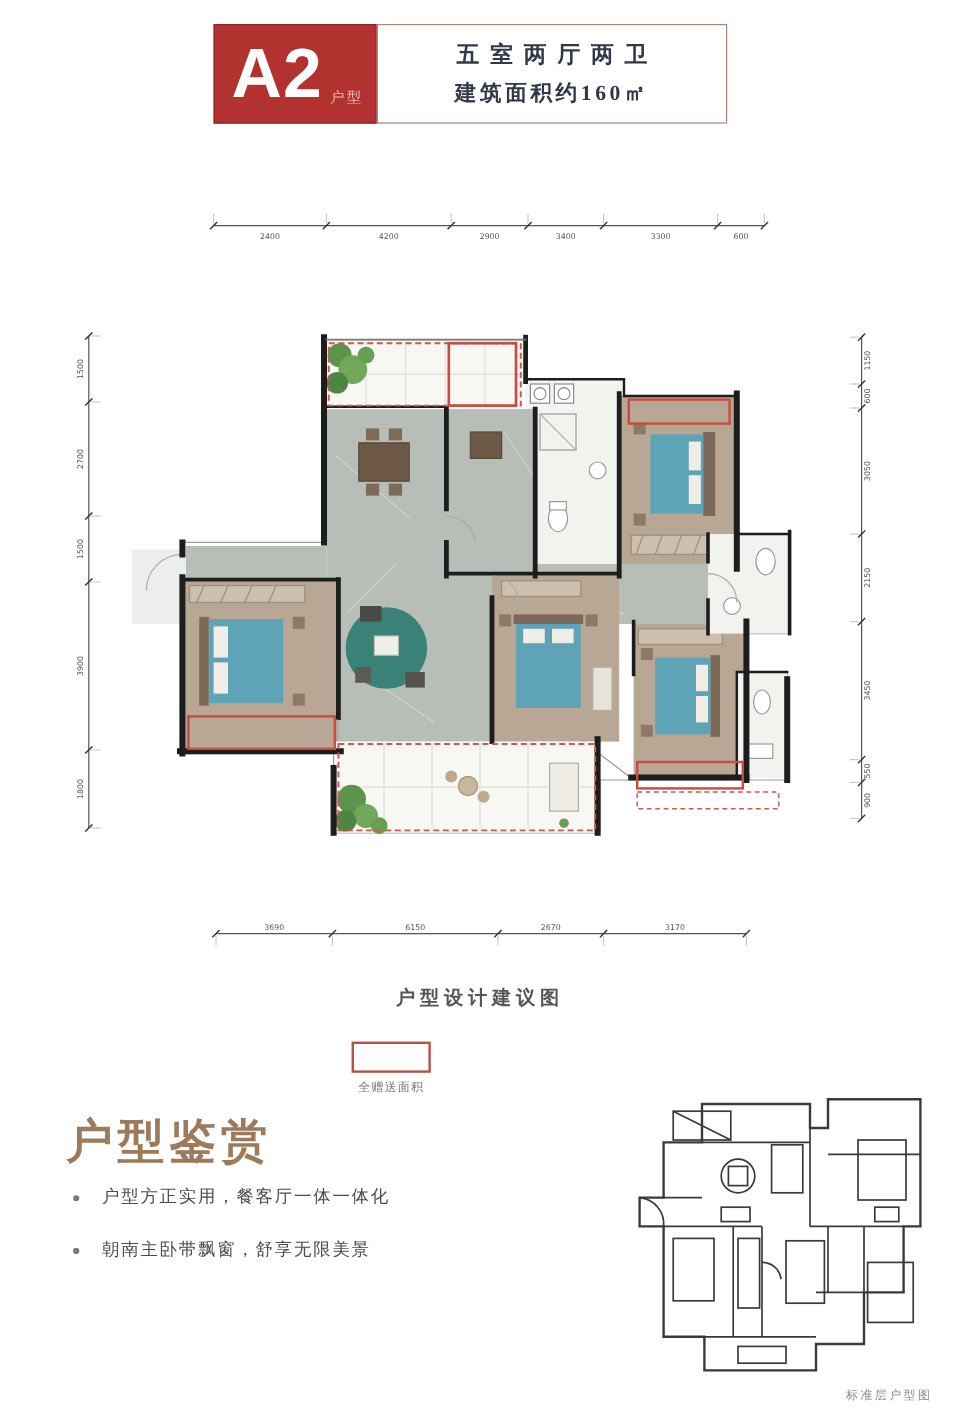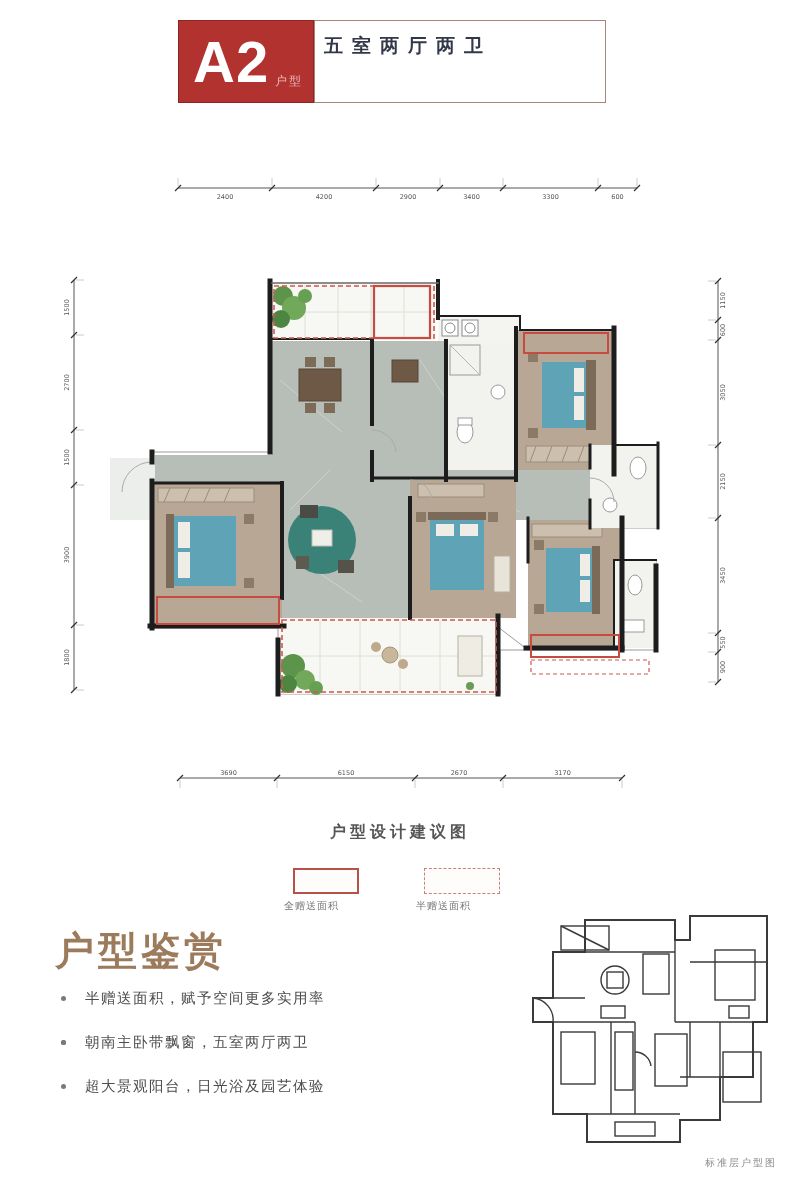--- a/index.html
+++ b/index.html
@@ -6,33 +6,33 @@
   .page{position:relative;width:800px;height:1183px;background:#ffffff;overflow:hidden;
         font-family:"Liberation Sans",sans-serif;}
 
   
   .unit-badge{position:absolute;left:178px;top:20px;width:136px;height:83px;
       background:#b23230;border:1px solid #8f2424;box-sizing:border-box;color:#fff;}
   .unit-code{position:absolute;left:14px;top:6px;font-size:58px;font-weight:700;line-height:70px;
       font-family:"Liberation Sans",sans-serif;letter-spacing:1px;}
   .unit-label{position:absolute;right:10px;bottom:12px;font-size:12px;color:#e8b9b9;letter-spacing:2px;text-align:right;}
   .spec-box{position:absolute;left:314px;top:20px;width:292px;height:83px;background:#fff;
-      border:1px solid #a98478;box-sizing:border-box;
+      border:1px solid #a98478;box-sizing:border-box;text-align:center;
       font-family:"Liberation Serif",serif;color:#323848;}
   .spec-line1{margin-top:12px;font-size:19px;font-weight:700;letter-spacing:9px;text-indent:9px;}
   .spec-line2{margin-top:6px;font-size:18px;font-weight:700;letter-spacing:3px;}
 
   
   #plan{position:absolute;left:50px;top:160px;width:710px;height:650px;}
 
   .plan-caption{position:absolute;left:0;top:822px;width:800px;text-align:center;
       font-size:16px;font-weight:700;color:#555;letter-spacing:4px;}
 
   .legend{position:absolute;left:0;top:868px;width:800px;height:48px;}
-  .legend-item{position:absolute;text-align:left;}
+  .legend-item{position:absolute;text-align:center;}
   .legend-item .swatch{display:block;margin:0 auto;background:#fffdfb;box-sizing:border-box;}
   .legend-item.solid{left:284px;width:84px;}
   .legend-item.solid .swatch{width:66px;height:26px;border:2px solid #b5524a;}
   .legend-item.dashed{left:416px;width:92px;}
   .legend-item.dashed .swatch{width:76px;height:26px;border:1px dashed #cc8278;}
   .legend-item .lg-label{display:block;margin-top:5px;font-size:10px;color:#777;letter-spacing:1px;}
 
   
   .appr-title{position:absolute;left:55px;top:924px;font-family:"Liberation Serif",serif;
       font-size:39px;font-weight:700;color:#9c7b5c;letter-spacing:4px;}
@@ -51,20 +51,21 @@
 <body>
 
 <div class="page">
 
   <div class="unit-badge">
     <div class="unit-code">A2</div>
     <div class="unit-label">户型</div>
   </div>
   <div class="spec-box">
     <div class="spec-line1">五室两厅两卫</div>
+    <div class="spec-line2">建筑面积约160㎡</div>
   </div>
 
   <svg id="plan" viewBox="50 160 710 650">
 
     <path d="M270,283 H438 V316 H520 V330 H614 V445 H658 V528 H614 V560 H656 V650 H528 V650
              M528,650 H500 V694 H278 V628 H152 V452 H270 Z" fill="none" stroke="#9a9a9a" stroke-width="1"></path>
 
     <g>
 
       <rect x="272" y="284" width="164" height="56" fill="#f7f7f3"></rect>
@@ -343,32 +344,27 @@
         <text x="725" y="667" font-size="6.5" fill="#555" text-anchor="middle" font-family="&quot;DejaVu Sans&quot;,sans-serif" transform="rotate(-90 725 667)">900</text>
       </g>
   </svg>
 
   <div class="plan-caption">户型设计建议图</div>
   <div class="legend">
     <div class="legend-item solid">
       <span class="swatch"></span>
       <span class="lg-label">全赠送面积</span>
     </div>
-    <div class="legend-item dashed">
-      <span class="swatch"></span>
-      <span class="lg-label">半赠送面积</span>
-    </div>
   </div>
 
   <div class="appr-title">户型鉴赏</div>
   <ul class="appr-list">
-    <li><span class="dot"></span><span>半赠送面积，赋予空间更多实用率</span></li>
+    <li><span class="dot"></span><span>户型方正实用，餐客厅一体一体化</span></li>
     <li><span class="dot"></span></li>
-    <li><span class="dot"></span><span>朝南主卧带飘窗，五室两厅两卫</span></li>
-    <li><span class="dot"></span><span>超大景观阳台，日光浴及园艺体验</span></li>
+    <li><span class="dot"></span><span>朝南主卧带飘窗，舒享无限美景</span></li>
   </ul>
 
   <svg id="thumb" viewBox="0 0 262 252">
     <g stroke="#3a3a3a" fill="#ffffff" stroke-width="2">
       <path d="M70,18 H160 V38 H175 V14 H252 V120 H238 V175 H205 V218 H165 V240 H72 V212 H38 V120 H18 V96 H38 V50 H70 Z"></path>
     </g>
     <g stroke="#3a3a3a" fill="none" stroke-width="1.4">
       <path d="M70,50 H160 M160,38 V120 M70,96 H38 M38,120 H120 M120,120 V212 M72,212 H165 M165,175 H205 M175,60 H252 M205,120 V175 M238,120 H160"></path>
       <path d="M96,120 V212 M175,120 V175"></path>
       <rect x="46" y="130" width="34" height="52"></rect>

